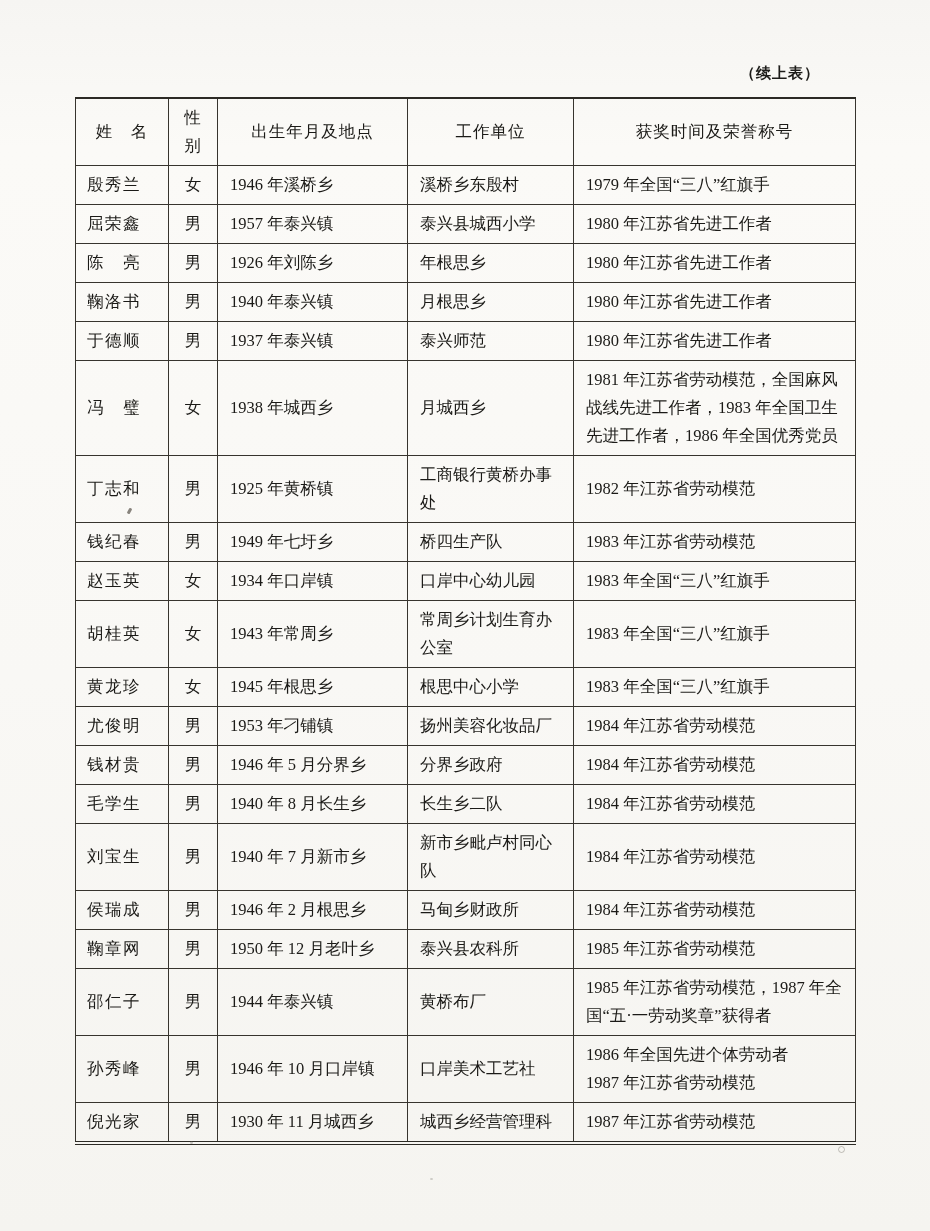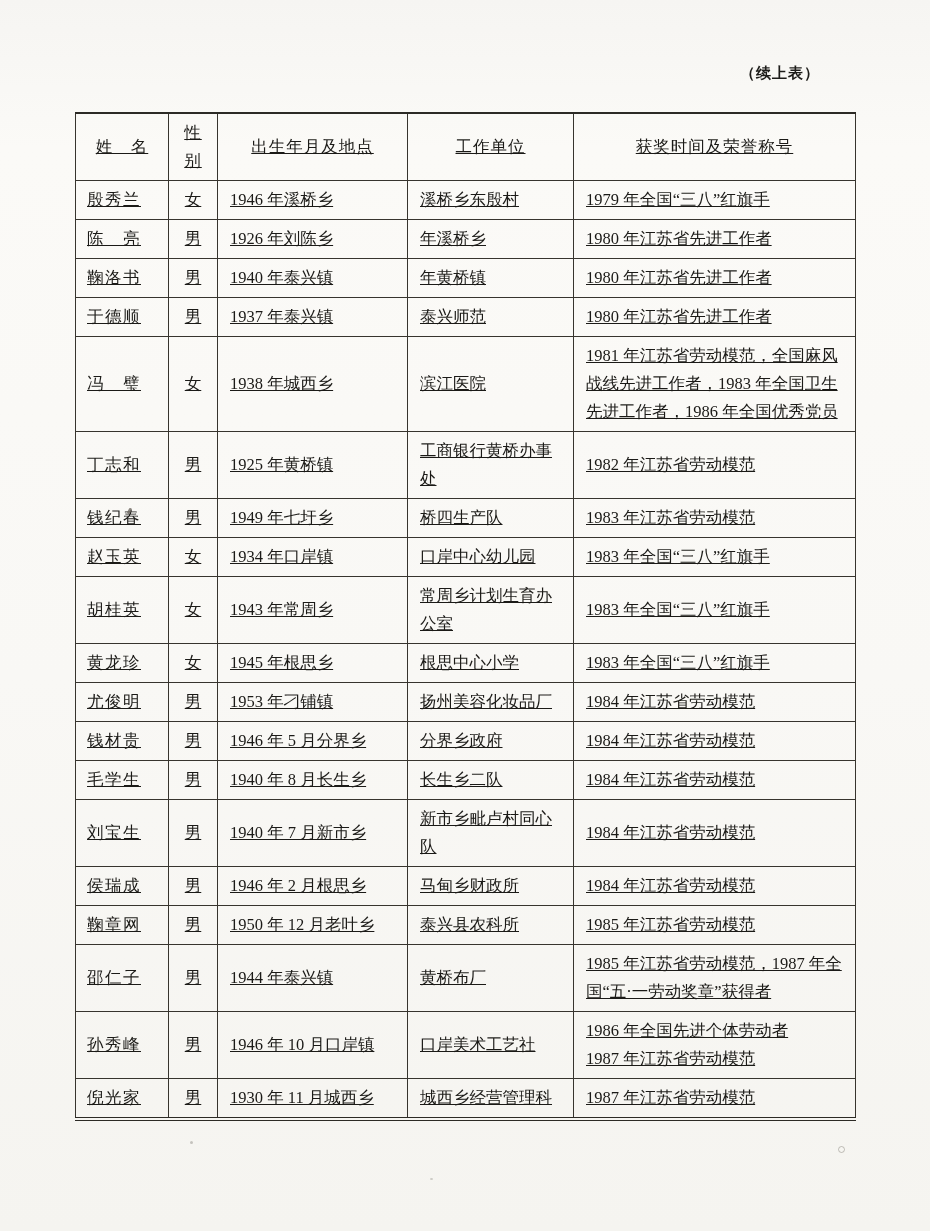--- a/index.html
+++ b/index.html
@@ -15,25 +15,24 @@
     position:absolute;
     top:64px;left:740px;
     font-family:"Liberation Sans","DejaVu Sans",sans-serif;
     font-weight:700;
     font-size:15px;
     letter-spacing:1px;
     color:#1d1c19;
   }
   table.award-table{
     position:absolute;
-    left:75px;top:112px;
+    left:75px;top:97px;
     width:780px;
     border-collapse:collapse;
     table-layout:fixed;
-    text-decoration:underline;
   }
   table.award-table{
     border-top:2.5px solid #2c2a25;
     border-bottom:4px double #2c2a25;
   }
   .award-table th,.award-table td{
     border:1.6px solid #37342e;
     vertical-align:middle;
     font-size:16.5px;
     font-weight:normal;
@@ -83,45 +82,52 @@
     </thead>
     <tbody>
         <tr>
           <td class="c-name">殷秀兰</td>
           <td class="c-gender">女</td>
           <td class="c-birth">1946 年溪桥乡</td>
           <td class="c-work_unit">溪桥乡东殷村</td>
           <td class="c-awards">1979 年全国“三八”红旗手</td>
         </tr>
         <tr>
+          <td class="c-name">屈荣鑫</td>
+          <td class="c-gender">男</td>
+          <td class="c-birth">1957 年泰兴镇</td>
+          <td class="c-work_unit">泰兴县城西小学</td>
+          <td class="c-awards">1980 年江苏省先进工作者</td>
+        </tr>
+        <tr>
           <td class="c-name">陈　亮</td>
           <td class="c-gender">男</td>
           <td class="c-birth">1926 年刘陈乡</td>
-          <td class="c-work_unit">年溪桥乡</td>
+          <td class="c-work_unit">年根思乡</td>
           <td class="c-awards">1980 年江苏省先进工作者</td>
         </tr>
         <tr>
           <td class="c-name">鞠洛书</td>
           <td class="c-gender">男</td>
           <td class="c-birth">1940 年泰兴镇</td>
-          <td class="c-work_unit">年黄桥镇</td>
+          <td class="c-work_unit">月根思乡</td>
           <td class="c-awards">1980 年江苏省先进工作者</td>
         </tr>
         <tr>
           <td class="c-name">于德顺</td>
           <td class="c-gender">男</td>
           <td class="c-birth">1937 年泰兴镇</td>
           <td class="c-work_unit">泰兴师范</td>
           <td class="c-awards">1980 年江苏省先进工作者</td>
         </tr>
         <tr>
           <td class="c-name">冯　璧</td>
           <td class="c-gender">女</td>
           <td class="c-birth">1938 年城西乡</td>
-          <td class="c-work_unit">滨江医院</td>
+          <td class="c-work_unit">月城西乡</td>
           <td class="c-awards">1981 年江苏省劳动模范，全国麻风战线先进工作者，1983 年全国卫生先进工作者，1986 年全国优秀党员</td>
         </tr>
         <tr>
           <td class="c-name">丁志和</td>
           <td class="c-gender">男</td>
           <td class="c-birth">1925 年黄桥镇</td>
           <td class="c-work_unit">工商银行黄桥办事处</td>
           <td class="c-awards">1982 年江苏省劳动模范</td>
         </tr>
         <tr>

